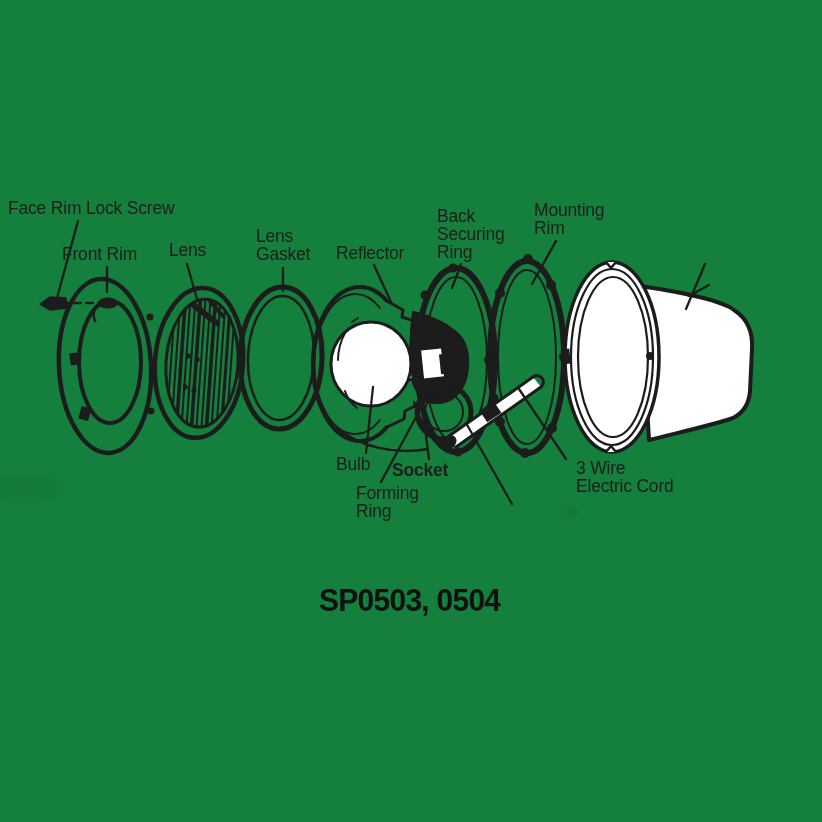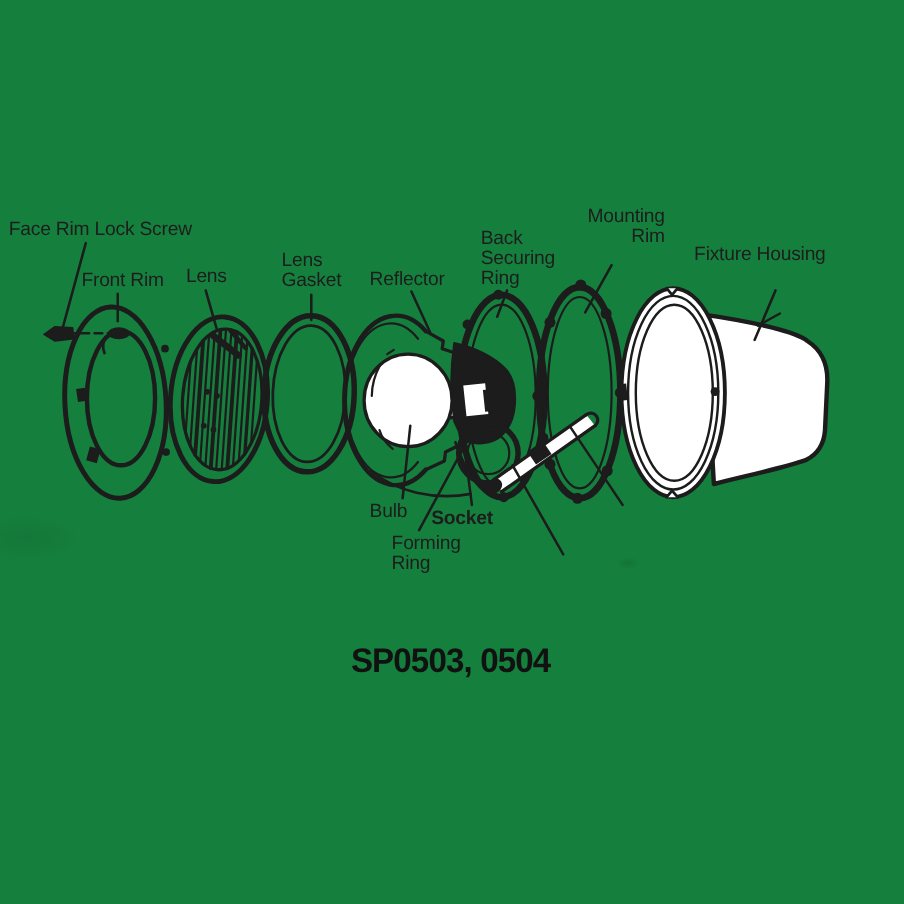--- a/index.html
+++ b/index.html
@@ -184,53 +184,56 @@
       <line x1="429" y1="459" x2="421" y2="397"></line>
       <line x1="381" y1="482" x2="429" y2="393"></line>
       <line x1="512" y1="504" x2="466" y2="423"></line>
       <line x1="566" y1="459" x2="519" y2="389"></line>
     </g>
   </svg>
 
   <div class="lbl" style="left:8px;   top:199px;">
     <span>Face Rim Lock Screw</span>
   </div>
-  <div class="lbl" style="left:74px;  top:245px;text-align:right;">
+  <div class="lbl" style="left:62px;  top:245px;text-align:right;">
     <span>Front Rim</span>
   </div>
   <div class="lbl" style="left:169px; top:241px;">
     <span>Lens</span>
   </div>
   <div class="lbl" style="left:256px; top:227px;">
     <span>Lens</span>
     <span>Gasket</span>
   </div>
   <div class="lbl" style="left:336px; top:244px;">
     <span>Reflector</span>
   </div>
   <div class="lbl" style="left:437px; top:207px;">
     <span>Back</span>
     <span>Securing</span>
     <span>Ring</span>
   </div>
-  <div class="lbl" style="left:534px; top:187px;text-align:right;">
+  <div class="lbl" style="left:534px; top:201px;">
     <span>Mounting</span>
     <span>Rim</span>
   </div>
   <div class="lbl" style="left:631px; top:221px;">
-    <span>Fixture Housing</span>
   </div>
   <div class="lbl" style="left:336px; top:455px;">
     <span>Bulb</span>
   </div>
   <div class="lbl" style="left:392px; top:461px;font-weight:bold;">
     <span>Socket</span>
   </div>
   <div class="lbl" style="left:356px; top:484px;">
     <span>Forming</span>
     <span>Ring</span>
   </div>
+  <div class="lbl" style="left:576px; top:459px;">
+    <span>3 Wire</span>
+    <span>Electric Cord</span>
+  </div>
 
   <div id="fig-title">SP0503, 0504</div>
 
   <div class="smudge a"></div>
   <div class="smudge b"></div>
 </div>
 
 </body></html>

